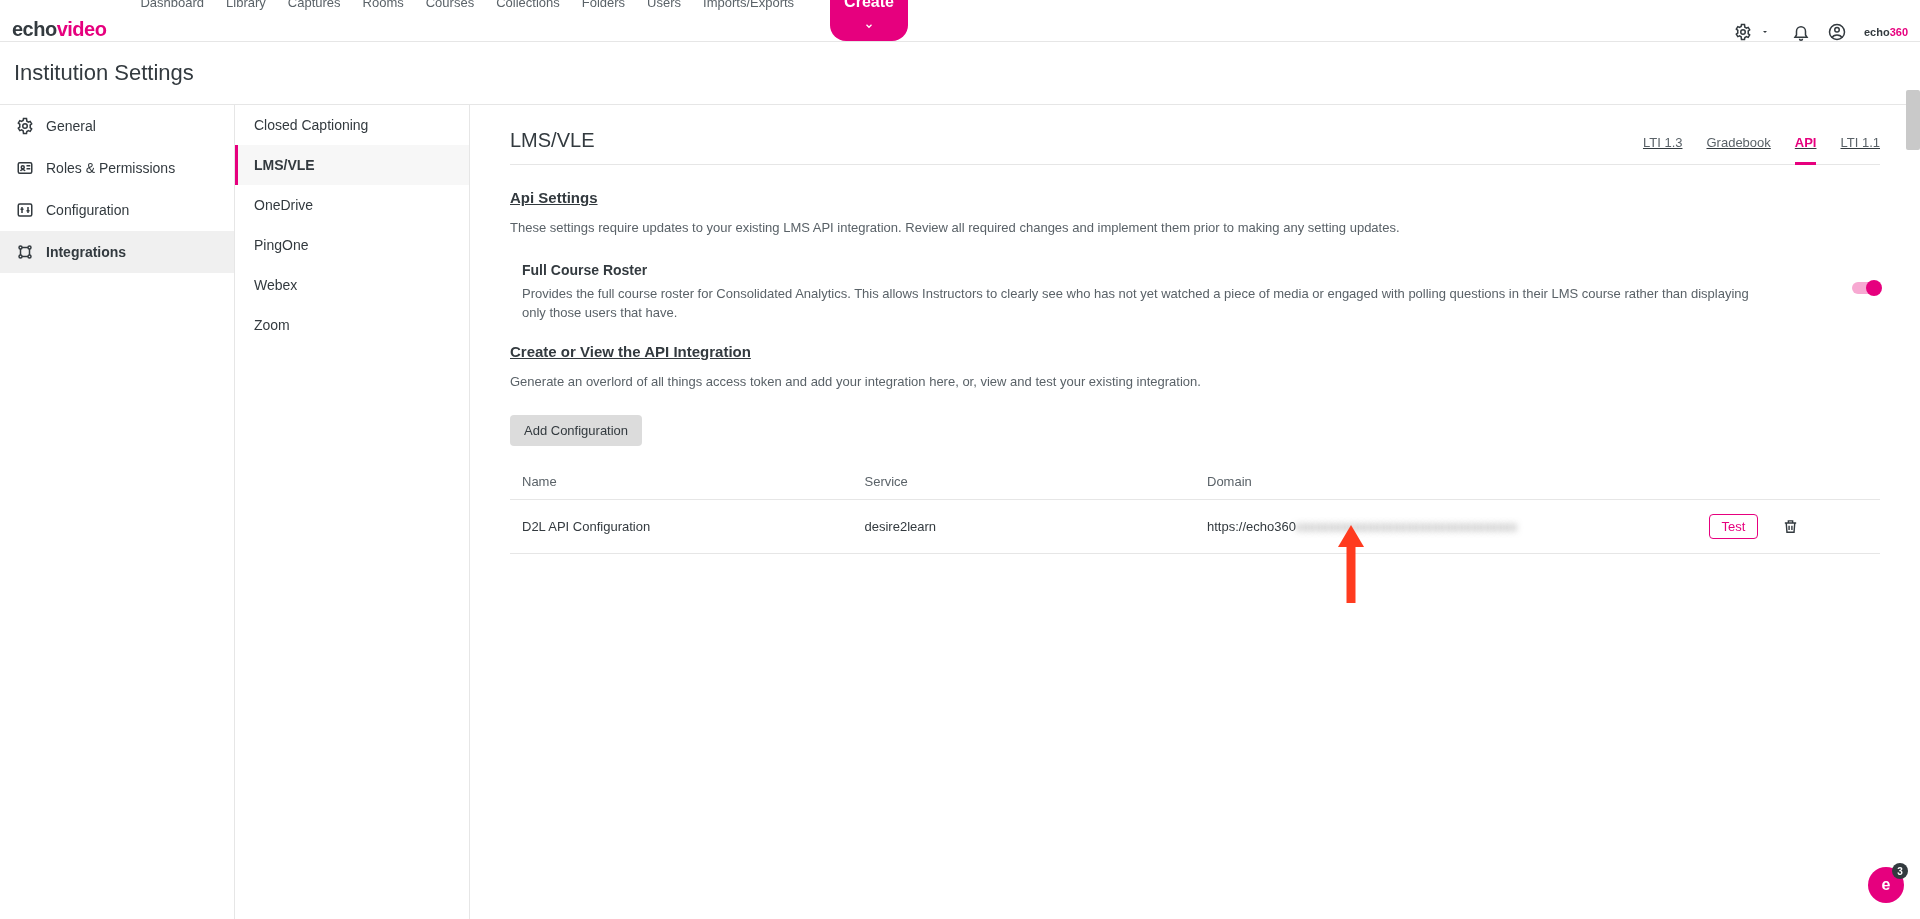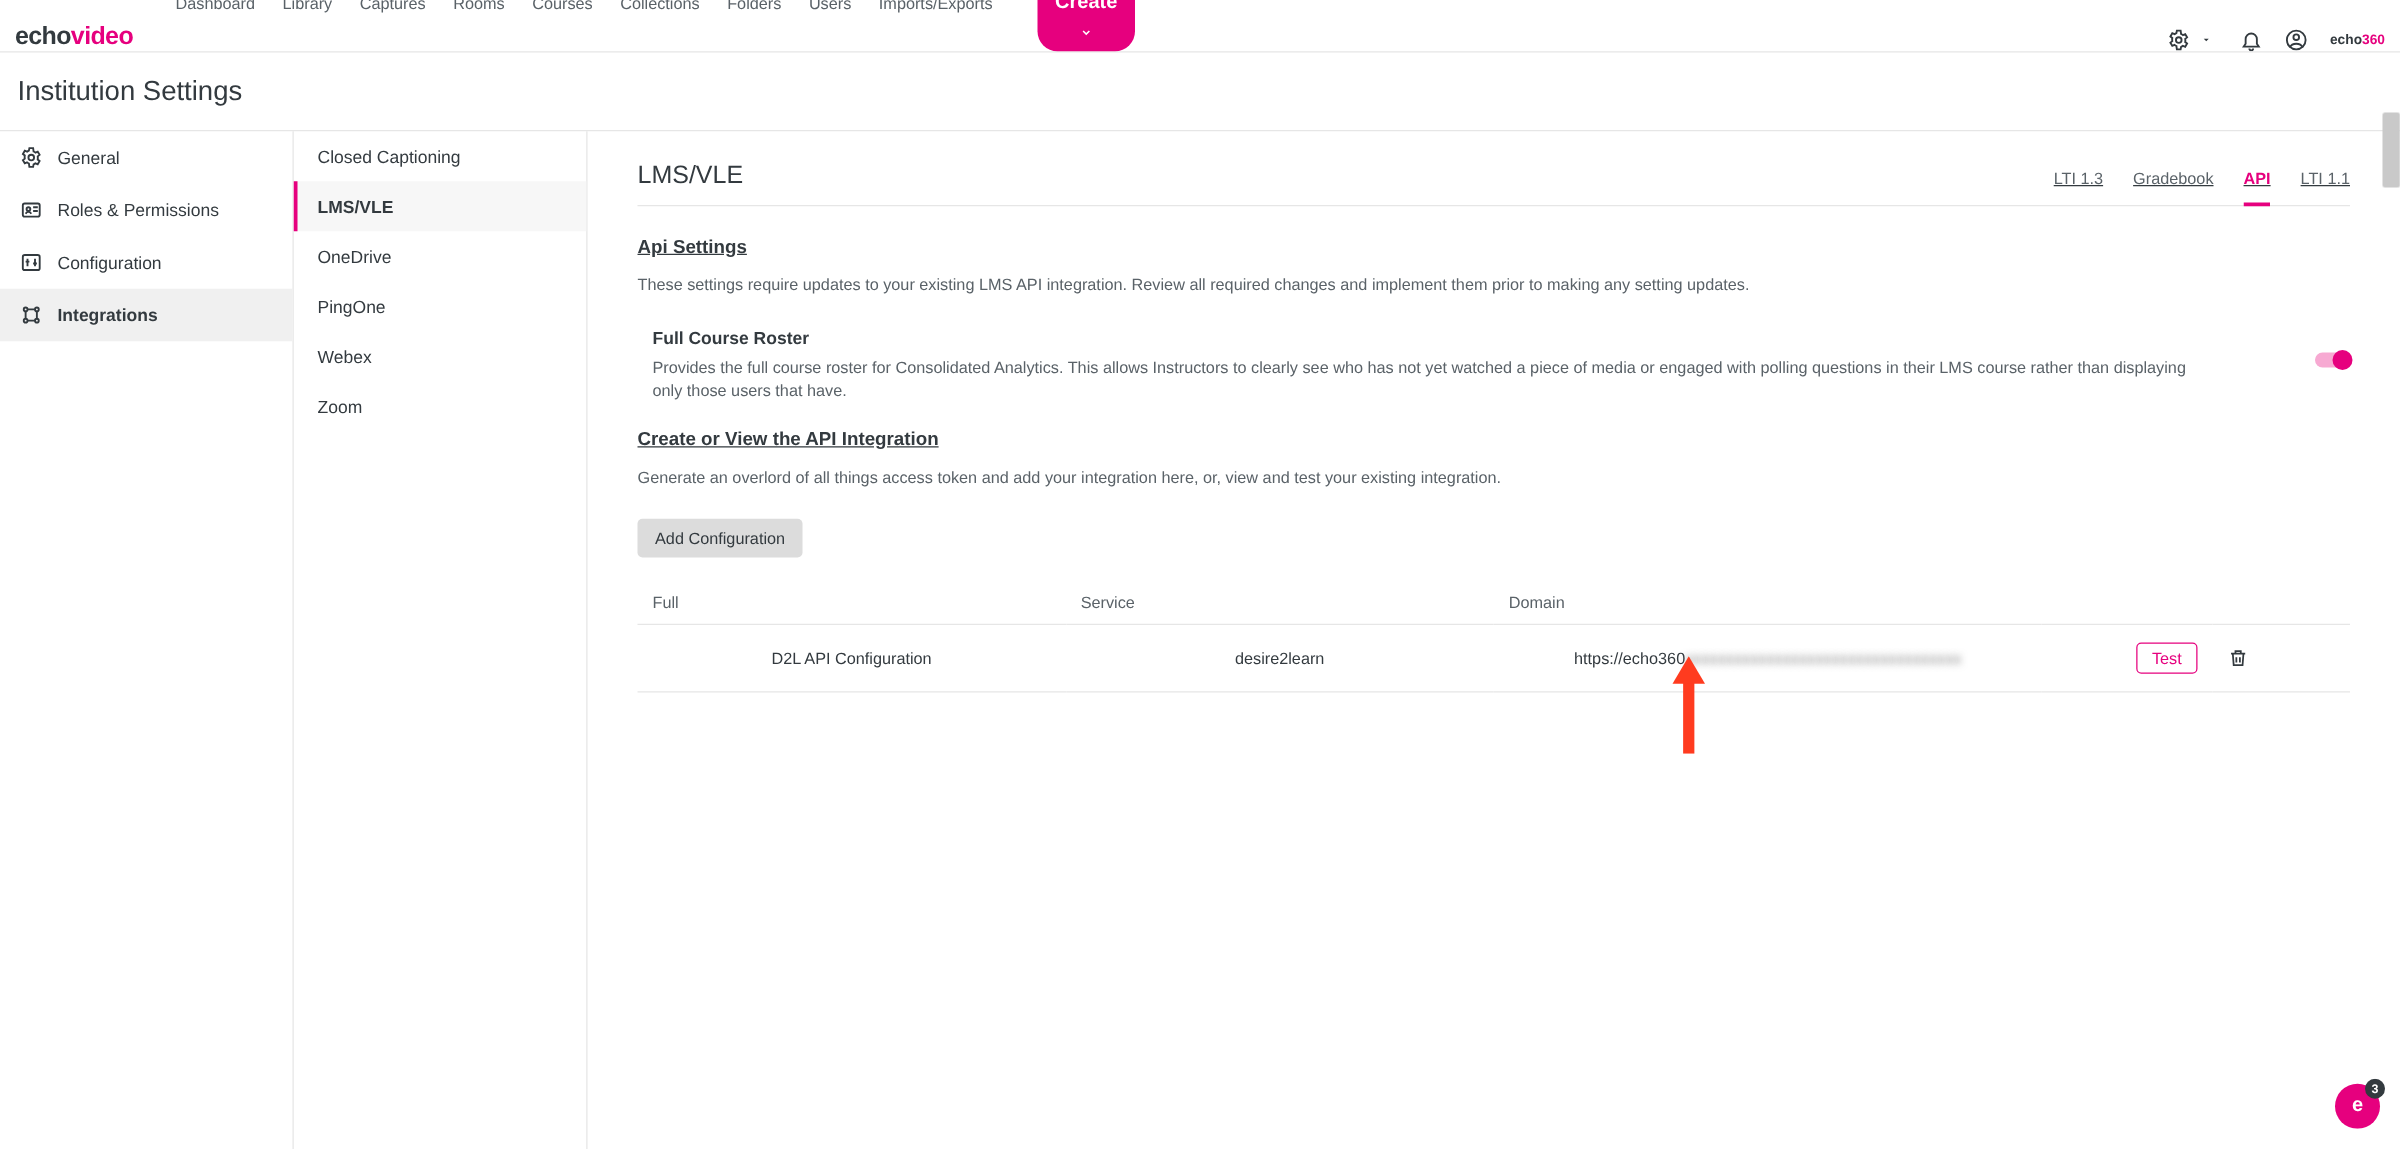--- a/index.html
+++ b/index.html
@@ -38,21 +38,21 @@
   .section-desc { font-size:13px; color:#5a6268; margin-bottom:24px; line-height:1.5; }
   .subsection { margin-left:12px; margin-bottom:20px; position:relative; }
   .sub-title { font-size:14px; font-weight:700; margin-bottom:6px; }
   .sub-desc { font-size:13px; color:#5a6268; line-height:1.5; padding-right:120px; }
   .toggle-wrap { position:absolute; right:0; top:20px; }
   .toggle { width:28px; height:12px; background:#f7a9d2; border-radius:6px; position:relative; cursor:pointer; }
   .toggle .knob { position:absolute; right:-2px; top:-2px; width:16px; height:16px; background:#e6007e; border-radius:50%; }
   .add-config-btn { background:#dcdcdc; color:#333a3f; border:none; border-radius:4px; padding:8px 14px; font-size:13px; cursor:pointer; margin-bottom:18px; }
   table { width:100%; border-collapse:collapse; }
   th { text-align:left; font-weight:400; color:#5a6268; font-size:13px; padding:10px 12px; border-bottom:1px solid #e6e6e6; }
-  td { padding:14px 12px; font-size:13px; color:#333a3f; border-bottom:1px solid #e6e6e6; vertical-align:middle;text-align:center; }
+  td { padding:14px 12px; font-size:13px; color:#333a3f; border-bottom:1px solid #e6e6e6; vertical-align:middle; }
   .test-btn { border:1px solid #e6007e; color:#e6007e; background:#fff; border-radius:4px; padding:4px 12px; font-size:13px; cursor:pointer; }
   .trash { cursor:pointer; color:#333a3f; }
   .blur { color:transparent; text-shadow:0 0 6px rgba(120,120,120,0.9); }
   
   .arrow-annot { position:absolute; left:866px; top:420px; pointer-events:none; }
   
   .float-badge { position:fixed; right:16px; bottom:16px; width:36px; height:36px; background:#e6007e; color:#fff; border-radius:50%; display:flex; align-items:center; justify-content:center; font-weight:700; font-size:16px; }
   .float-badge .count { position:absolute; top:-4px; right:-4px; background:#333a3f; color:#fff; width:16px; height:16px; border-radius:50%; font-size:10px; display:flex; align-items:center; justify-content:center; }
   
   .faux-scroll { position:fixed; right:0; top:90px; width:14px; height:60px; background:#c9c9c9; border-radius:2px; }
@@ -204,21 +204,21 @@
     </div>
 
     <div class="section-title">Create or View the API Integration</div>
     <div class="section-desc">Generate an overlord of all things access token and add your integration here, or, view and test your existing integration.</div>
 
     <button class="add-config-btn">Add Configuration</button>
 
     <table>
       <thead>
         <tr>
-          <th style="width:25%">Full</th>
+          <th style="width:25%">Name</th>
           <th style="width:25%">Service</th>
           <th style="width:32%">Domain</th>
           <th style="width:10%"></th>
           <th style="width:8%"></th>
         </tr>
       </thead>
       <tbody>
         <tr>
           <td>D2L API Configuration</td>
           <td>desire2learn</td>

